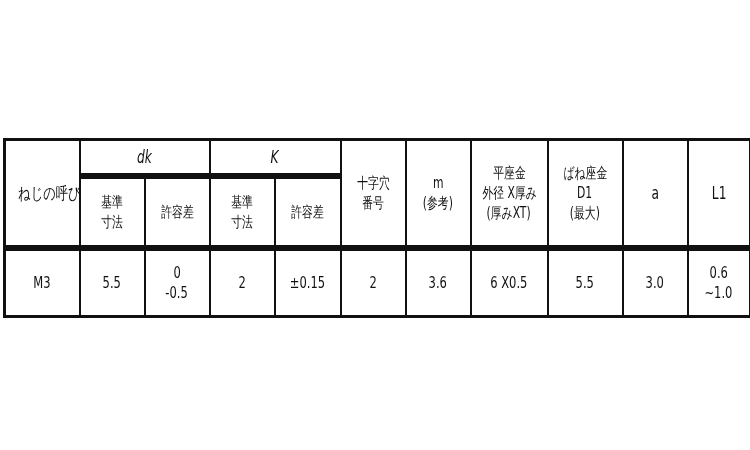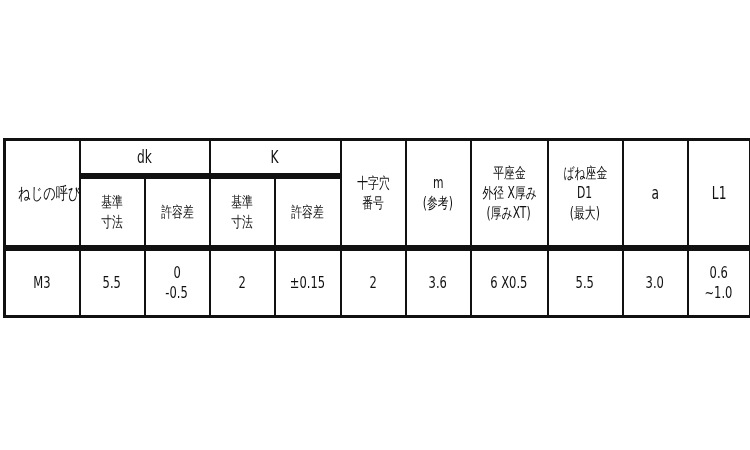--- a/index.html
+++ b/index.html
@@ -35,21 +35,21 @@
     }
     .spec-table td span {
       display: inline-block;
       transform: scaleX(0.72);
       white-space: nowrap;
     }
     .row-top td { height: 32px; }
     .row-sub td { height: 66px; }
     .row-data td { height: 64px; font-size: 16px; }
     .thick-bottom { border-bottom: 6px solid #111111 !important; }
-    .group-head { border-bottom: 6px solid #111111 !important; }
+    .group-head { border-bottom: 6px solid #111111 !important; font-style: italic; }
     .big { font-size: 17px; }
   </style>
 </head>
 <body>
 
 <table class="spec-table">
   <colgroup>
     <col style="width:75px">
     <col style="width:65px">
     <col style="width:65px">

